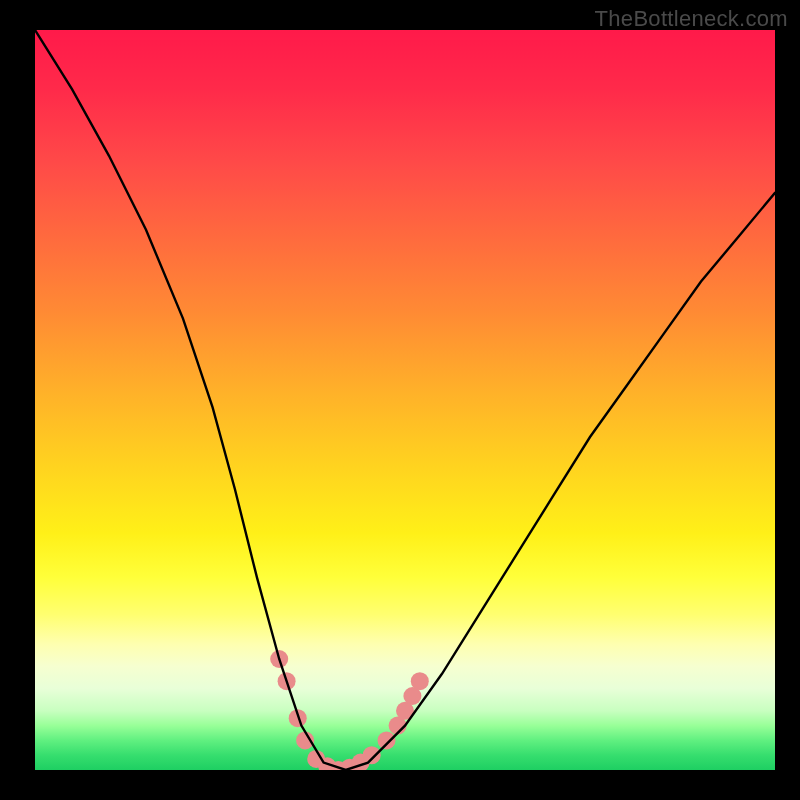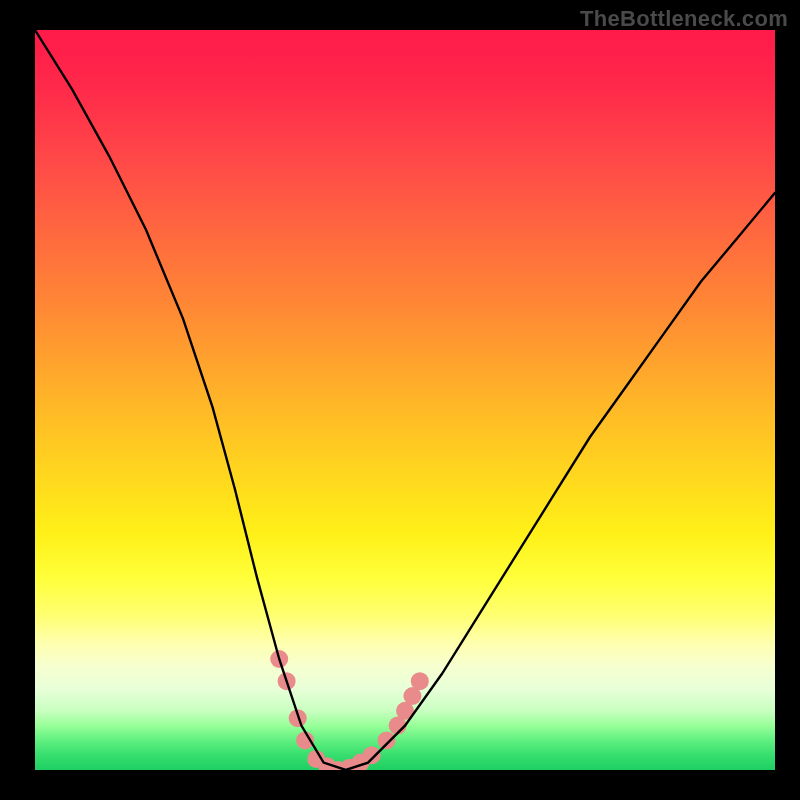--- a/index.html
+++ b/index.html
@@ -51,21 +51,21 @@
       #36de6e 98%,
       #1ecf62 100%
     );
   }
   .watermark {
     position: absolute;
     top: 6px;
     right: 12px;
     color: #4a4a4a;
     font-size: 22px;
-    font-weight: 700;
+    font-weight: 400;
     letter-spacing: 0.3px;
     user-select: none;
   }
   .curve-svg {
     position: absolute;
     inset: 0;
   }
 </style>
 </head>
 <body>

